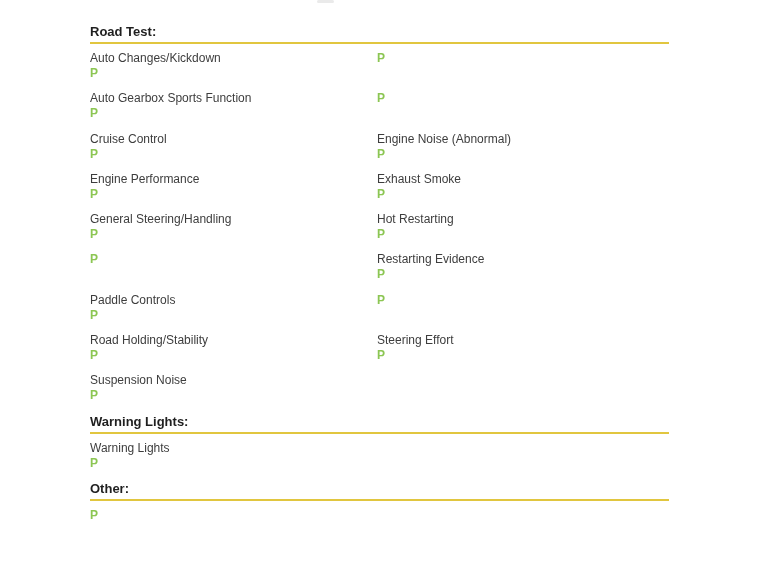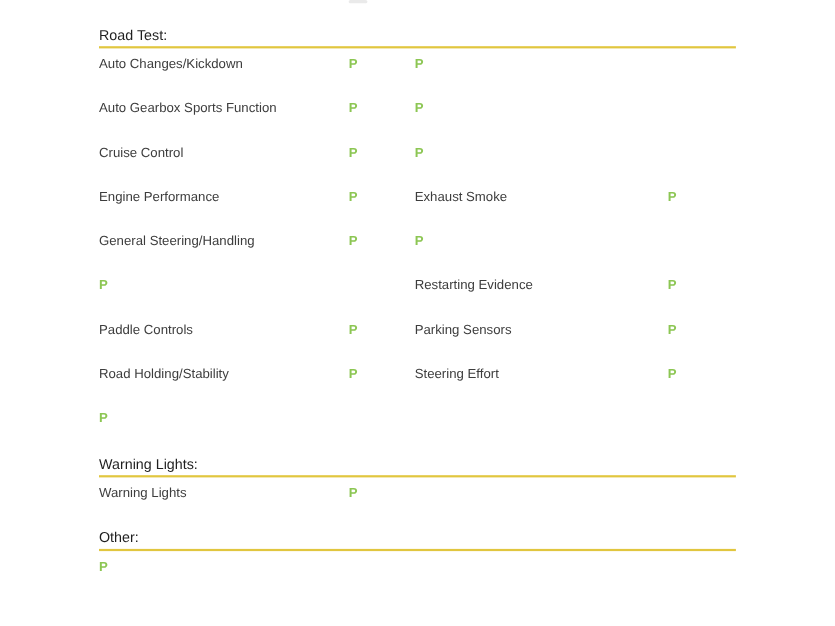--- a/index.html
+++ b/index.html
@@ -27,34 +27,35 @@
   }
   .report{
     position:absolute;
     left:90px;top:0;
     width:579px;
     padding-top:24px;
   }
   .section-heading{
     font-size:13px;
     line-height:16px;
-    font-weight:normal;
+    font-weight:bold;
     color:var(--heading-text);
     padding-bottom:2px;
     border-bottom:2px solid var(--rule-yellow);
   }
   .items{
     display:grid;
     grid-template-columns:287px 292px;
     grid-auto-rows:40.3px;
     padding-top:7px;
   }
   .item{
     display:flex;
     align-items:flex-start;
+    flex-direction:column;
   }
   .item .label{
     display:inline-block;
     width:227px;
     font-size:12px;
     line-height:15px;
     color:var(--label-text);
   }
   .item:nth-child(even) .label{
     width:230px;
@@ -92,72 +93,74 @@
   <div class="item">
     <span class="result">P</span>
   </div>
 
   <div class="item">
     <span class="label">Cruise Control</span>
     <span class="result">P</span>
   </div>
 
   <div class="item">
+    <span class="label">Engine Noise (Abnormal)</span>
     <span class="result">P</span>
   </div>
 
   <div class="item">
     <span class="label">Engine Performance</span>
     <span class="result">P</span>
   </div>
 
   <div class="item">
     <span class="label">Exhaust Smoke</span>
     <span class="result">P</span>
   </div>
 
   <div class="item">
     <span class="label">General Steering/Handling</span>
     <span class="result">P</span>
   </div>
 
   <div class="item">
+    <span class="label">Hot Restarting</span>
     <span class="result">P</span>
   </div>
 
   <div class="item">
     <span class="result">P</span>
   </div>
 
   <div class="item">
     <span class="label">Restarting Evidence</span>
     <span class="result">P</span>
   </div>
 
   <div class="item">
     <span class="label">Paddle Controls</span>
     <span class="result">P</span>
   </div>
 
   <div class="item">
-    <span class="label">Parking Sensors</span>
     <span class="result">P</span>
   </div>
 
   <div class="item">
     <span class="label">Road Holding/Stability</span>
     <span class="result">P</span>
   </div>
 
   <div class="item">
     <span class="label">Steering Effort</span>
     <span class="result">P</span>
   </div>
 
   <div class="item">
+    <span class="label">Suspension Noise</span>
     <span class="result">P</span>
   </div>
 </div>
   </section>
 
   <section class="report-section">
     <h2 class="section-heading">Warning Lights:</h2>
     <div class="items">
   <div class="item">
     <span class="label">Warning Lights</span>

